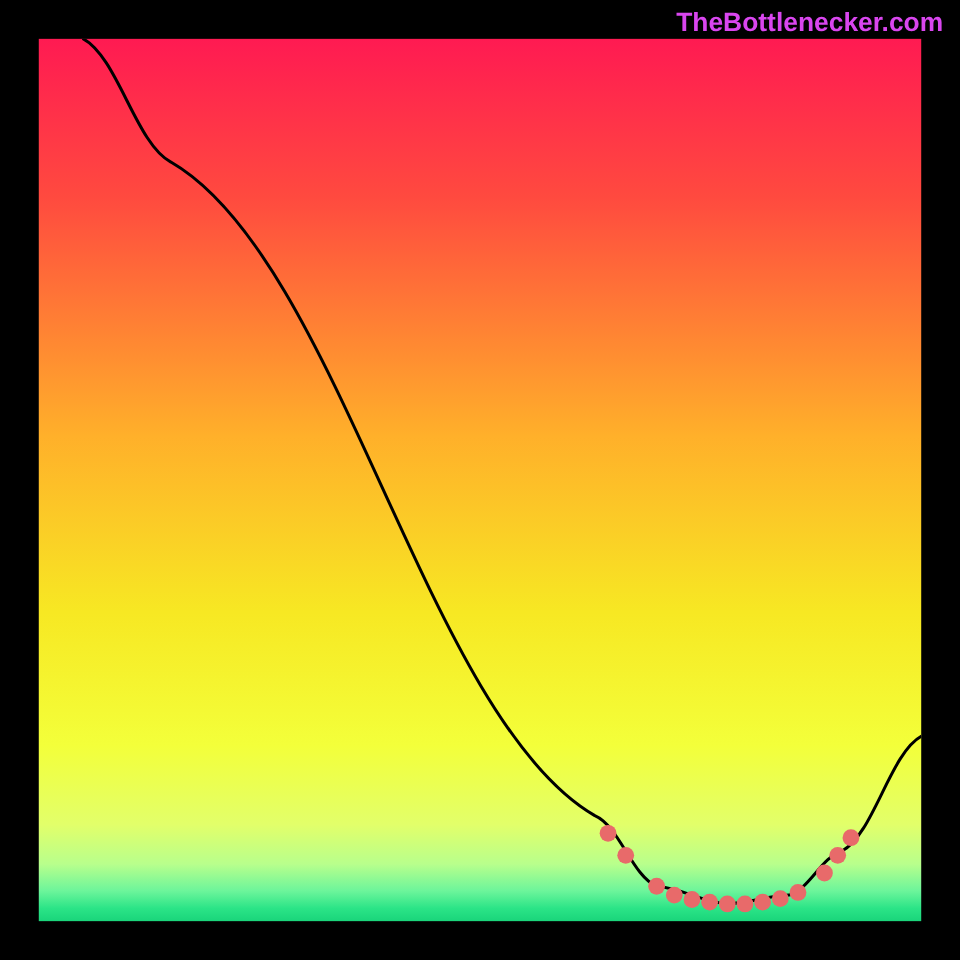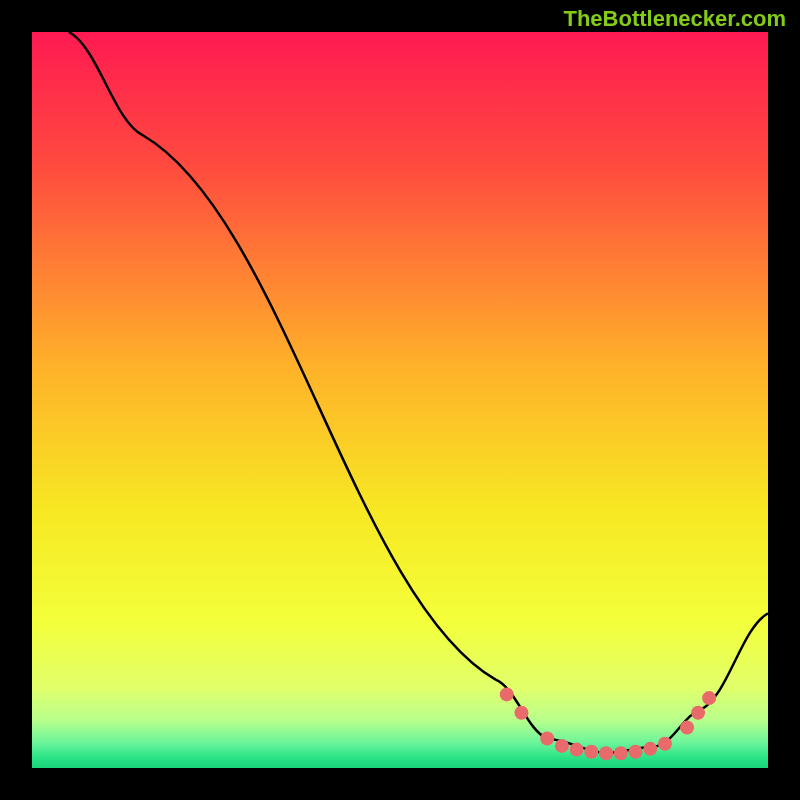--- a/index.html
+++ b/index.html
@@ -7,21 +7,21 @@
     width: 800px;
     height: 800px;
     background: #000;
     position: relative;
     font-family: Arial, sans-serif;
   }
   .watermark {
     position: absolute;
     top: 6px;
     right: 14px;
-    color: #84cc16;
+    color: #d946ef;
     font-size: 22px;
     font-weight: bold;
     z-index: 10;
   }
   .chart-area {
     position: absolute;
     left: 32px;
     top: 32px;
     width: 736px;
     height: 736px;

